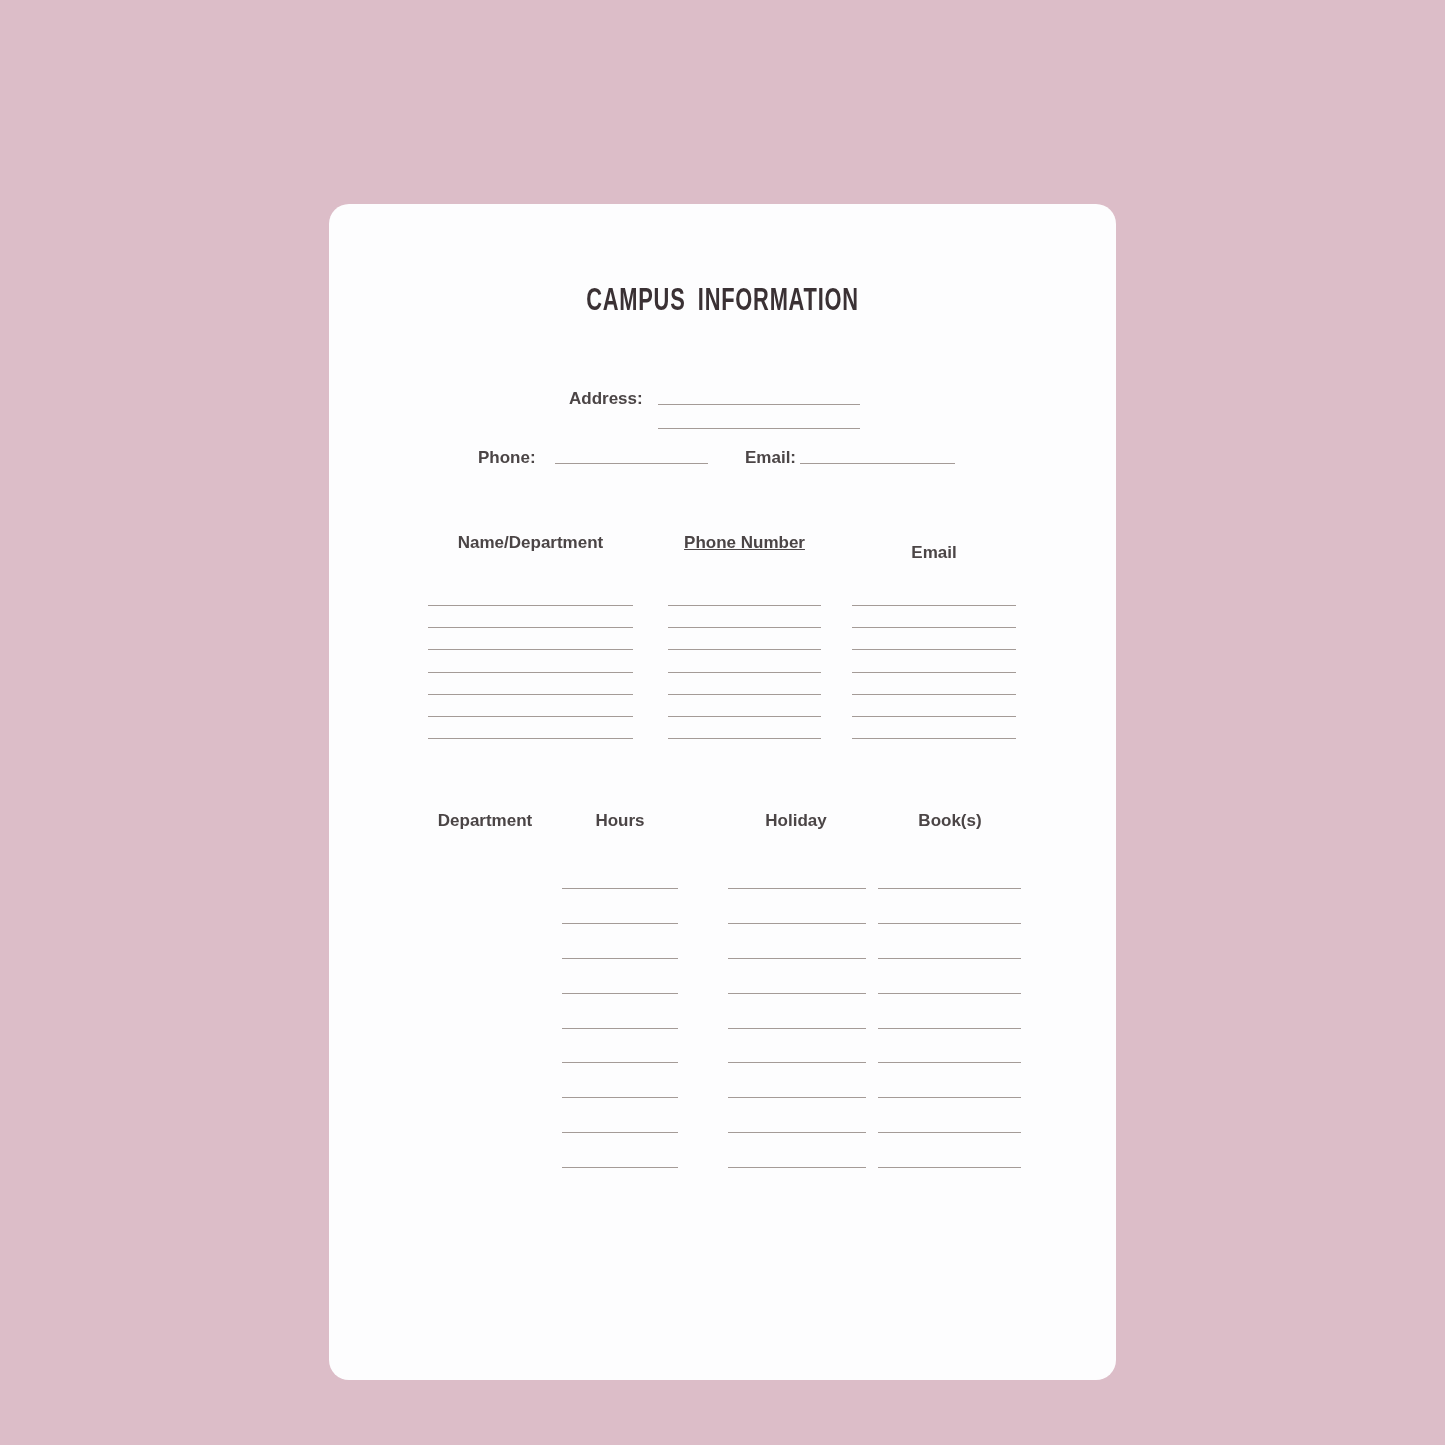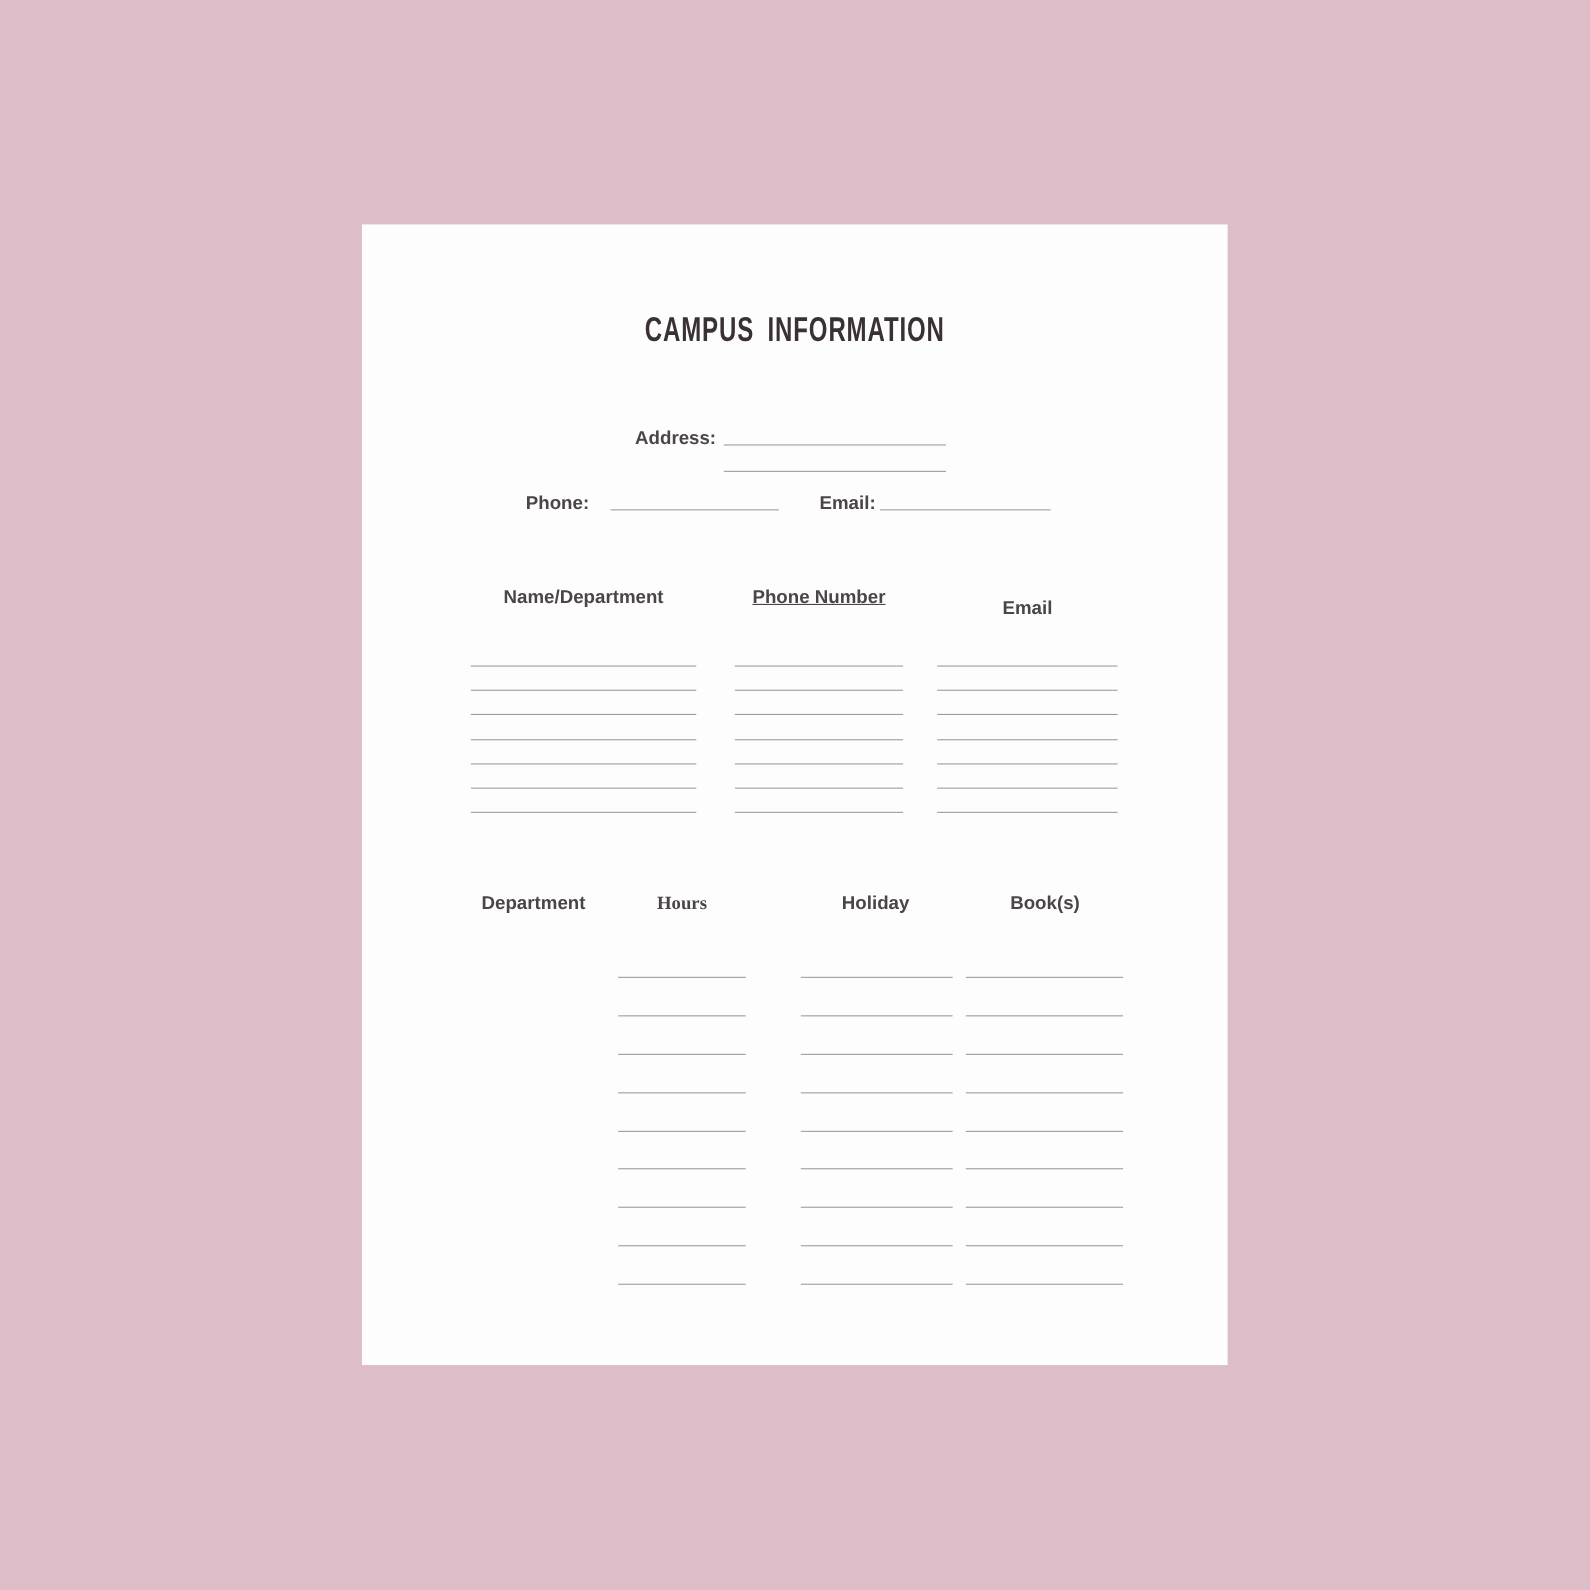--- a/index.html
+++ b/index.html
@@ -13,22 +13,23 @@
   html,body{width:1445px;height:1445px;}
   body{
     background:var(--bg);
     font-family:"Liberation Sans", sans-serif;
     position:relative;
     overflow:hidden;
   }
   .page{
     position:absolute;
     left:329px; top:204px;
-    width:787px; height:1037px;
+    width:787px; height:1176px;
     background:var(--page);
+    border-radius:20px;
   }
   .title{
     position:absolute; left:0; right:0; top:80px;
     text-align:center;
     font-size:28px; font-weight:bold;
     letter-spacing:1px; word-spacing:7px;
     color:var(--ink);
     transform:scale(0.78,1.12);
   }
   .lbl{
@@ -61,21 +62,21 @@
     white-space:nowrap;
   }
 </style>
 </head>
 <body>
 
 <div class="page">
 
   <div class="title">CAMPUS INFORMATION</div>
 
-  <span class="lbl" style="left:240px;top:186px;width:82px;text-align:right;">Address:</span>
+  <span class="lbl" style="left:240px;top:186px;width:82px;">Address:</span>
   <div class="fill-line" style="left:329px;top:200px;width:202px;"></div>
   <div class="fill-line" style="left:329px;top:224px;width:202px;"></div>
 
   <span class="lbl" style="left:149px;top:245px;width:67px;">Phone:</span>
   <div class="fill-line" style="left:226px;top:259px;width:153px;"></div>
 
   <span class="lbl" style="left:416px;top:245px;width:50px;text-align:center;">Email:</span>
   <div class="fill-line" style="left:471px;top:259px;width:155px;"></div>
 
   <span class="hdr" style="left:99px;top:330px;width:205px;">Name/Department</span>
@@ -104,21 +105,21 @@
       <div class="line-dir"></div>
       <div class="line-dir"></div>
       <div class="line-dir"></div>
       <div class="line-dir"></div>
       <div class="line-dir"></div>
       <div class="line-dir"></div>
       <div class="line-dir"></div>
     </div>
 
   <span class="hdr" style="left:76px;top:608px;width:160px;">Department</span>
-  <span class="hdr" style="left:241px;top:608px;width:100px;font-family:Liberation Serif, serif;">Hours</span>
+  <span class="hdr" style="left:241px;top:608px;width:100px;">Hours</span>
   <span class="hdr" style="left:397px;top:608px;width:140px;">Holiday</span>
   <span class="hdr" style="left:551px;top:608px;width:140px;">Book(s)</span>
 
 
   <div class="lines-col" style="left:233px;top:684px;width:116px;">
       <div class="line-row"></div>
       <div class="line-row"></div>
       <div class="line-row"></div>
       <div class="line-row"></div>
       <div class="line-row"></div>

